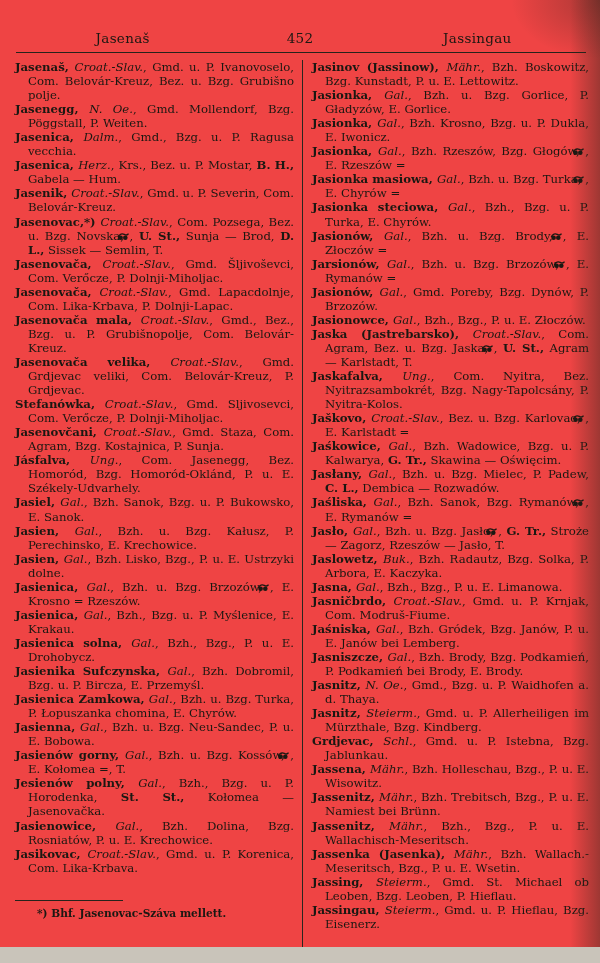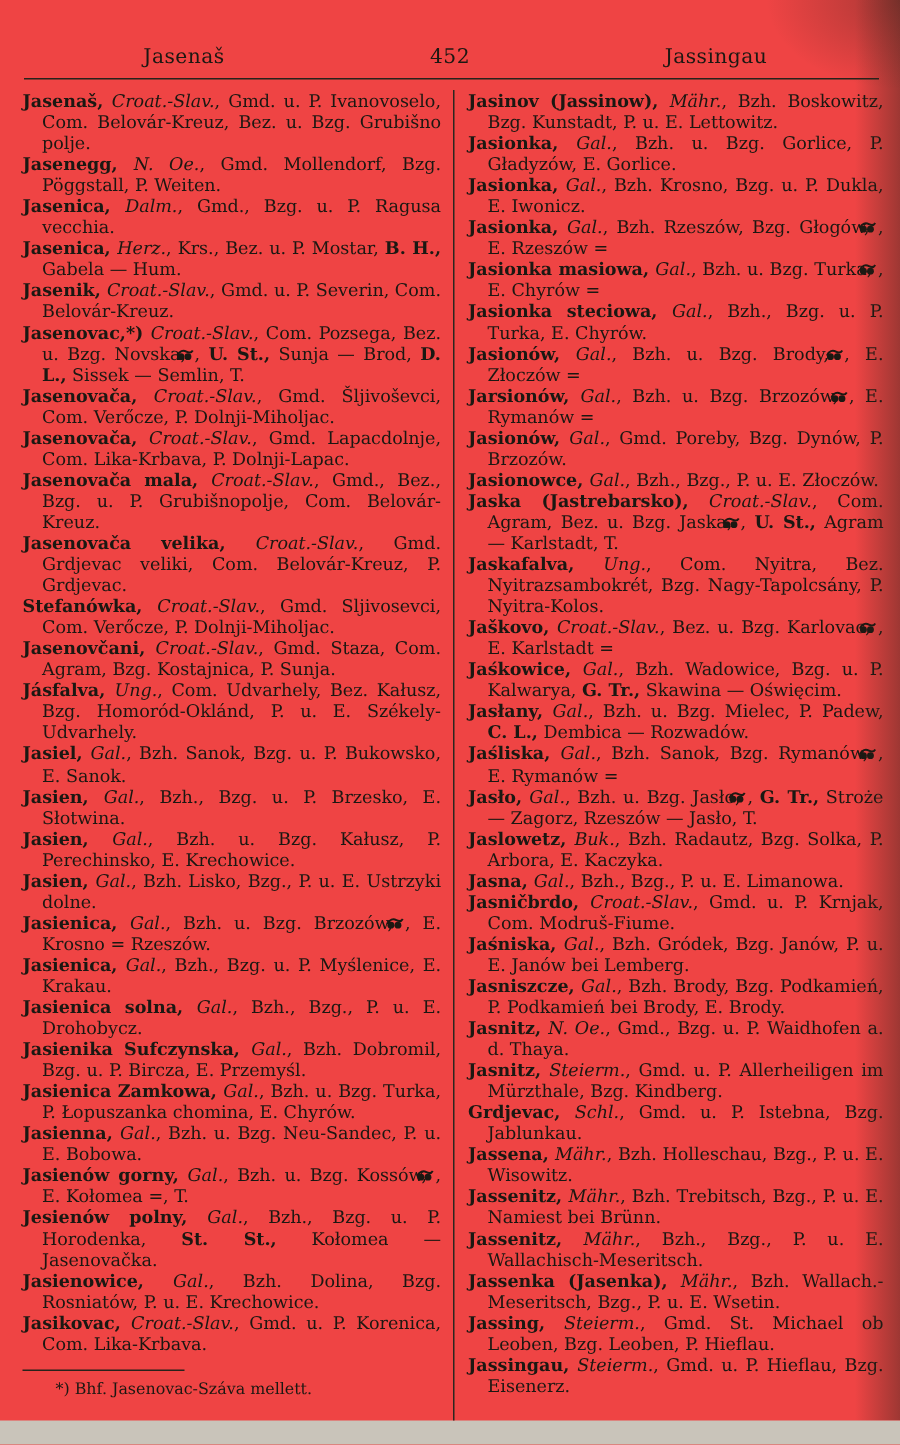--- a/index.html
+++ b/index.html
@@ -64,21 +64,21 @@
     padding-left:13px;
     text-indent:-13px;
   }
   .b{font-weight:bold;}
   .i{font-style:italic;}
   .ph{
     display:inline-block;
     vertical-align:-1px;
     line-height:0;
   }
-  .footnote-block{margin-top:10px;}
+  .footnote-block{margin-top:25px;font-weight:bold;}
   .footnote-rule{
     border:none;
     border-top:1.1px solid #27231b;
     width:108px;
     margin:0 0 6px 0;
   }
   .footnote{
     margin:0;
     font-size:10.6px;
     line-height:13px;
@@ -110,23 +110,22 @@
               <path d="M2.5 10 C5 3.5, 10.5 2.5, 14.5 4.8 C18.5 7, 21.5 5.8, 23 3.2" stroke="#1b1812" stroke-width="2.6" fill="none"></path>
               <circle cx="7.2" cy="11.5" r="4.6" fill="#1b1812"></circle>
               <circle cx="16.6" cy="11.5" r="4.6" fill="#1b1812"></circle>
             </svg></span><span>, </span><span class="b">U. St.,</span><span> Sunja — Brod, </span><span class="b">D. L.,</span><span> Sissek — Semlin, T.</span></p>
         <p class="entry"><span class="b">Jasenovača, </span><span class="i">Croat.-Slav.</span><span>, Gmd. Šljivoševci, Com. Verőcze, P. Dolnji-Miholjac.</span></p>
         <p class="entry"><span class="b">Jasenovača, </span><span class="i">Croat.-Slav.</span><span>, Gmd. Lapacdolnje, Com. Lika-Krbava, P. Dolnji-Lapac.</span></p>
         <p class="entry"><span class="b">Jasenovača mala, </span><span class="i">Croat.-Slav.</span><span>, Gmd., Bez., Bzg. u. P. Grubišnopolje, Com. Belovár-Kreuz.</span></p>
         <p class="entry"><span class="b">Jasenovača velika, </span><span class="i">Croat.-Slav.</span><span>, Gmd. Grdjevac veliki, Com. Belovár-Kreuz, P. Grdjevac.</span></p>
         <p class="entry"><span class="b">Stefanówka, </span><span class="i">Croat.-Slav.</span><span>, Gmd. Sljivosevci, Com. Verőcze, P. Dolnji-Miholjac.</span></p>
         <p class="entry"><span class="b">Jasenovčani, </span><span class="i">Croat.-Slav.</span><span>, Gmd. Staza, Com. Agram, Bzg. Kostajnica, P. Sunja.</span></p>
-        <p class="entry"><span class="b">Jásfalva, </span><span class="i">Ung.</span><span>, Com. Udvarhely, Bez. Kałusz, Bzg. Homoród-Oklánd, P. u. E. Székely-Udvarhely.</span></p>
+        <p class="entry"><span class="b">Jásfalva, </span><span class="i">Ung.</span><span>, Com. Jasenegg, Bez. Homoród, Bzg. Homoród-Oklánd, P. u. E. Székely-Udvarhely.</span></p>
         <p class="entry"><span class="b">Jasiel, </span><span class="i">Gal.</span><span>, Bzh. Sanok, Bzg. u. P. Bukowsko, E. Sanok.</span></p>
-        <p class="entry"><span class="b">Jasien, </span><span class="i">Gal.</span><span>, Bzh., Bzg. u. P. Brzesko, E. Słotwina.</span></p>
         <p class="entry"><span class="b">Jasien, </span><span class="i">Gal.</span><span>, Bzh. u. Bzg. Kałusz, P. Perechinsko, E. Krechowice.</span></p>
         <p class="entry"><span class="b">Jasien, </span><span class="i">Gal.</span><span>, Bzh. Lisko, Bzg., P. u. E. Ustrzyki dolne.</span></p>
         <p class="entry"><span class="b">Jasienica, </span><span class="i">Gal.</span><span>, Bzh. u. Bzg. Brzozów, </span><span class="ph"><svg width="13" height="9" viewBox="0 0 26 18">
               <path d="M2.5 10 C5 3.5, 10.5 2.5, 14.5 4.8 C18.5 7, 21.5 5.8, 23 3.2" stroke="#1b1812" stroke-width="2.6" fill="none"></path>
               <circle cx="7.2" cy="11.5" r="4.6" fill="#1b1812"></circle>
               <circle cx="16.6" cy="11.5" r="4.6" fill="#1b1812"></circle>
             </svg></span><span>, E. Krosno = Rzeszów.</span></p>
         <p class="entry"><span class="b">Jasienica, </span><span class="i">Gal.</span><span>, Bzh., Bzg. u. P. Myślenice, E. Krakau.</span></p>
         <p class="entry"><span class="b">Jasienica solna, </span><span class="i">Gal.</span><span>, Bzh., Bzg., P. u. E. Drohobycz.</span></p>
         <p class="entry"><span class="b">Jasienika Sufczynska, </span><span class="i">Gal.</span><span>, Bzh. Dobromil, Bzg. u. P. Bircza, E. Przemyśl.</span></p>

